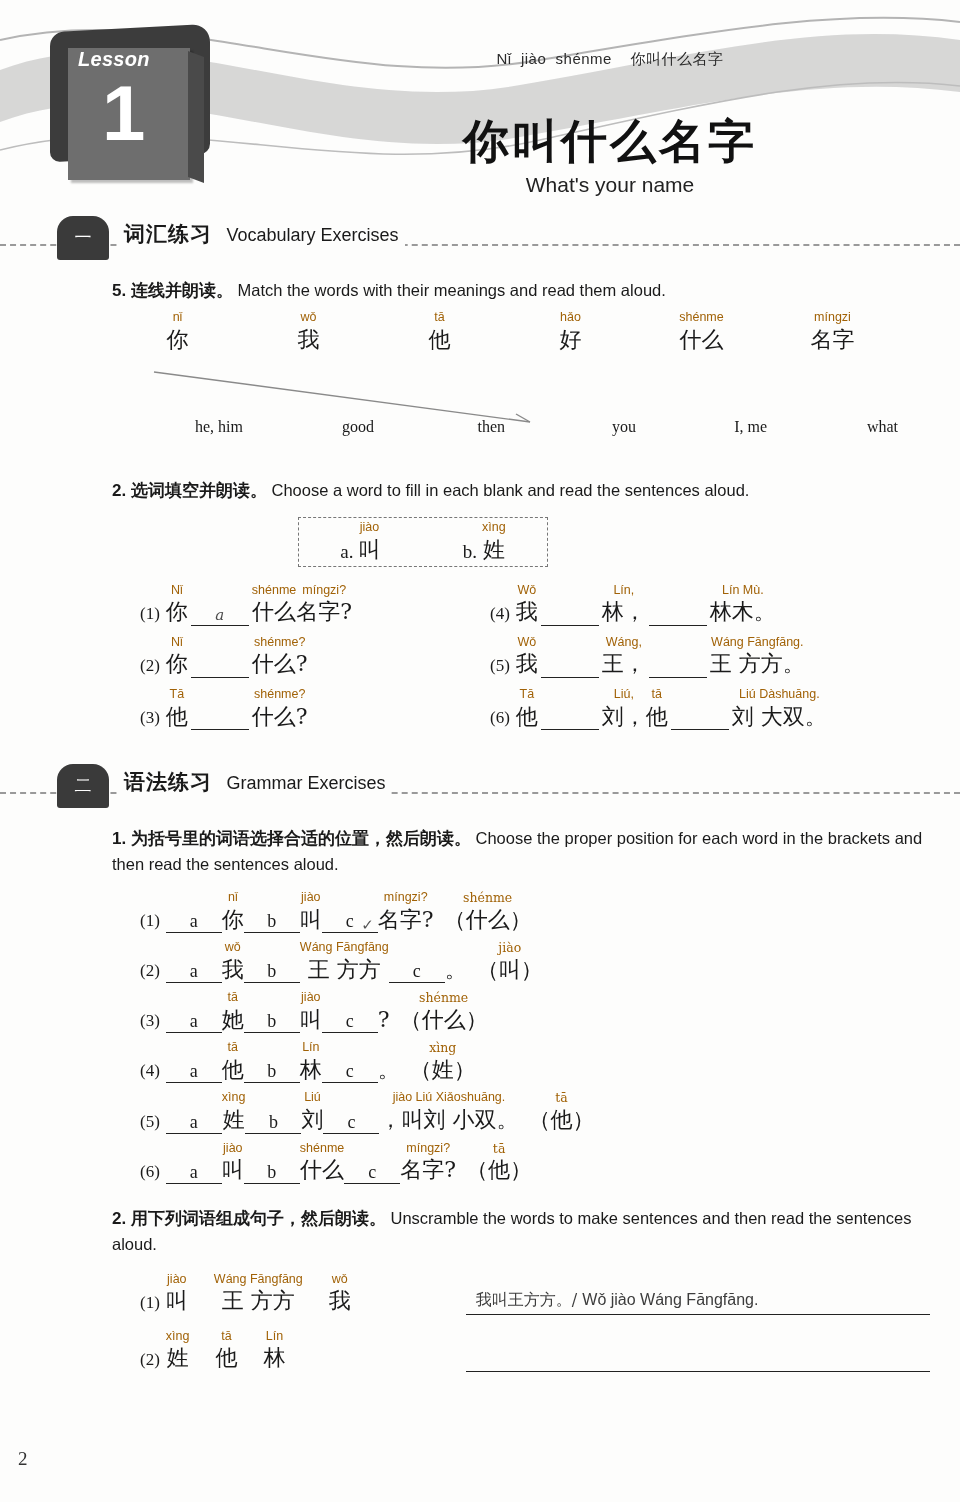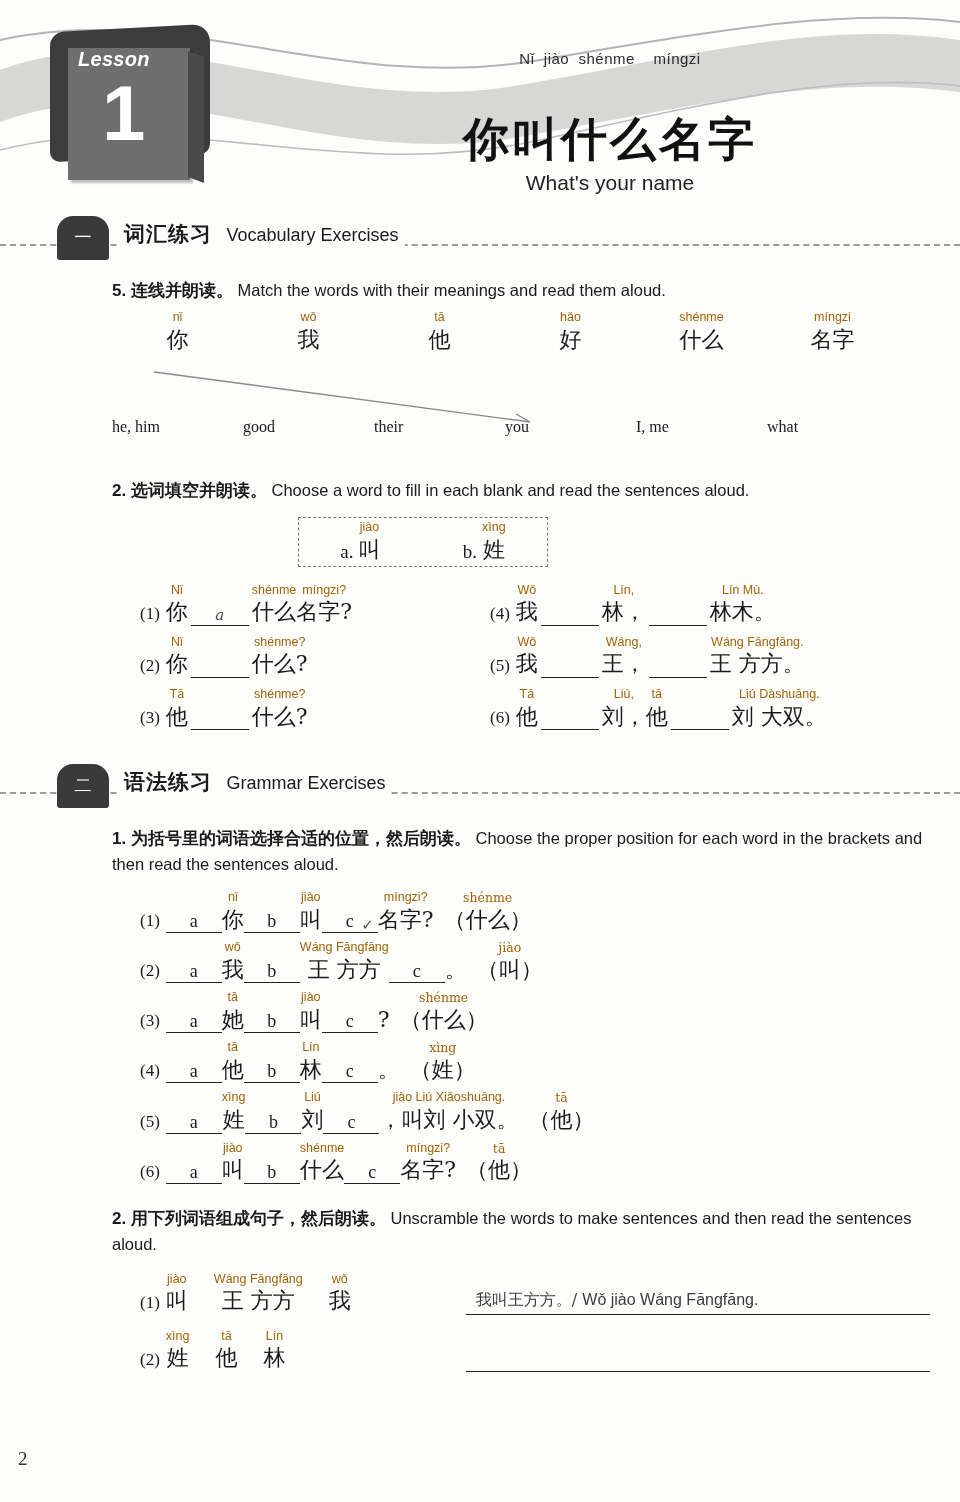--- a/index.html
+++ b/index.html
@@ -78,21 +78,21 @@
   
   .ruby { display:inline-block; text-align:center; vertical-align:bottom; }
   .ruby .py { display:block; font-size:12.5px; line-height:1.25; color:#a16207; white-space:pre; }
   .ruby .hz { display:block; font-size:22px; line-height:1.25; font-family:"DejaVu Serif", serif; }
 
   
   .match-wrap { position:relative; margin-left:112px; width:790px; height:150px; }
   .match-row { position:absolute; left:0; top:0; width:790px; display:flex; }
   .match-row .cell { width:131px; text-align:center; }
   .meaning-row { position:absolute; left:0; top:108px; width:790px; display:flex; }
-  .meaning-row .cell { width:131px; text-align:left; font-size:16px; font-family:"Liberation Serif", serif; }
+  .meaning-row .cell { width:131px; text-align:right; font-size:16px; font-family:"Liberation Serif", serif; }
   .match-line { position:absolute; left:0; top:0; width:790px; height:150px; pointer-events:none; }
 
   
   .wordbank {
     margin:12px 0 0 298px; width:248px; height:48px;
     border:1.5px dashed #777;
     display:flex; align-items:center; justify-content:space-around;
   }
   .wb-item { display:flex; align-items:flex-end; }
   .wb-letter { font-size:19px; font-family:"Liberation Serif", serif; margin-right:5px; }
@@ -158,21 +158,21 @@
 
     <div class="lesson-badge">
       <div class="badge-back"></div>
       <div class="badge-front">
         <span class="badge-label">Lesson</span>
         <span class="badge-number">1</span>
       </div>
     </div>
 
     <div class="title-block">
-      <div class="title-pinyin">Nǐ  jiào  shénme    míngzi</div>
+      <div class="title-pinyin">Nǐ  jiào  shénme    你叫什么名字</div>
       <div class="title-hanzi">你叫什么名字</div>
       <div class="title-english">What's your name</div>
     </div>
   </div>
 
   <div class="section-head">
     <div class="section-rule"></div>
     <div class="section-tag">一</div>
     <div class="section-titles">
       <span class="section-cn">词汇练习</span>
@@ -190,21 +190,21 @@
         <div class="cell"><span class="ruby"><span class="py">nǐ</span><span class="hz">你</span></span></div>
         <div class="cell"><span class="ruby"><span class="py">wǒ</span><span class="hz">我</span></span></div>
         <div class="cell"><span class="ruby"><span class="py">tā</span><span class="hz">他</span></span></div>
         <div class="cell"><span class="ruby"><span class="py">hǎo</span><span class="hz">好</span></span></div>
         <div class="cell"><span class="ruby"><span class="py">shénme</span><span class="hz">什么</span></span></div>
         <div class="cell"><span class="ruby"><span class="py">míngzi</span><span class="hz">名字</span></span></div>
       </div>
     <div class="meaning-row" id="vocab-meanings">
         <div class="cell">he, him</div>
         <div class="cell">good</div>
-        <div class="cell">their</div>
+        <div class="cell">then</div>
         <div class="cell">you</div>
         <div class="cell">I, me</div>
         <div class="cell">what</div>
       </div>
     <svg class="match-line">
       <line x1="42" y1="62" x2="418" y2="112" stroke="#8a8a8a" stroke-width="1.4"></line>
       <line x1="418" y1="112" x2="404" y2="104" stroke="#8a8a8a" stroke-width="1.4"></line>
     </svg>
   </div>
 

